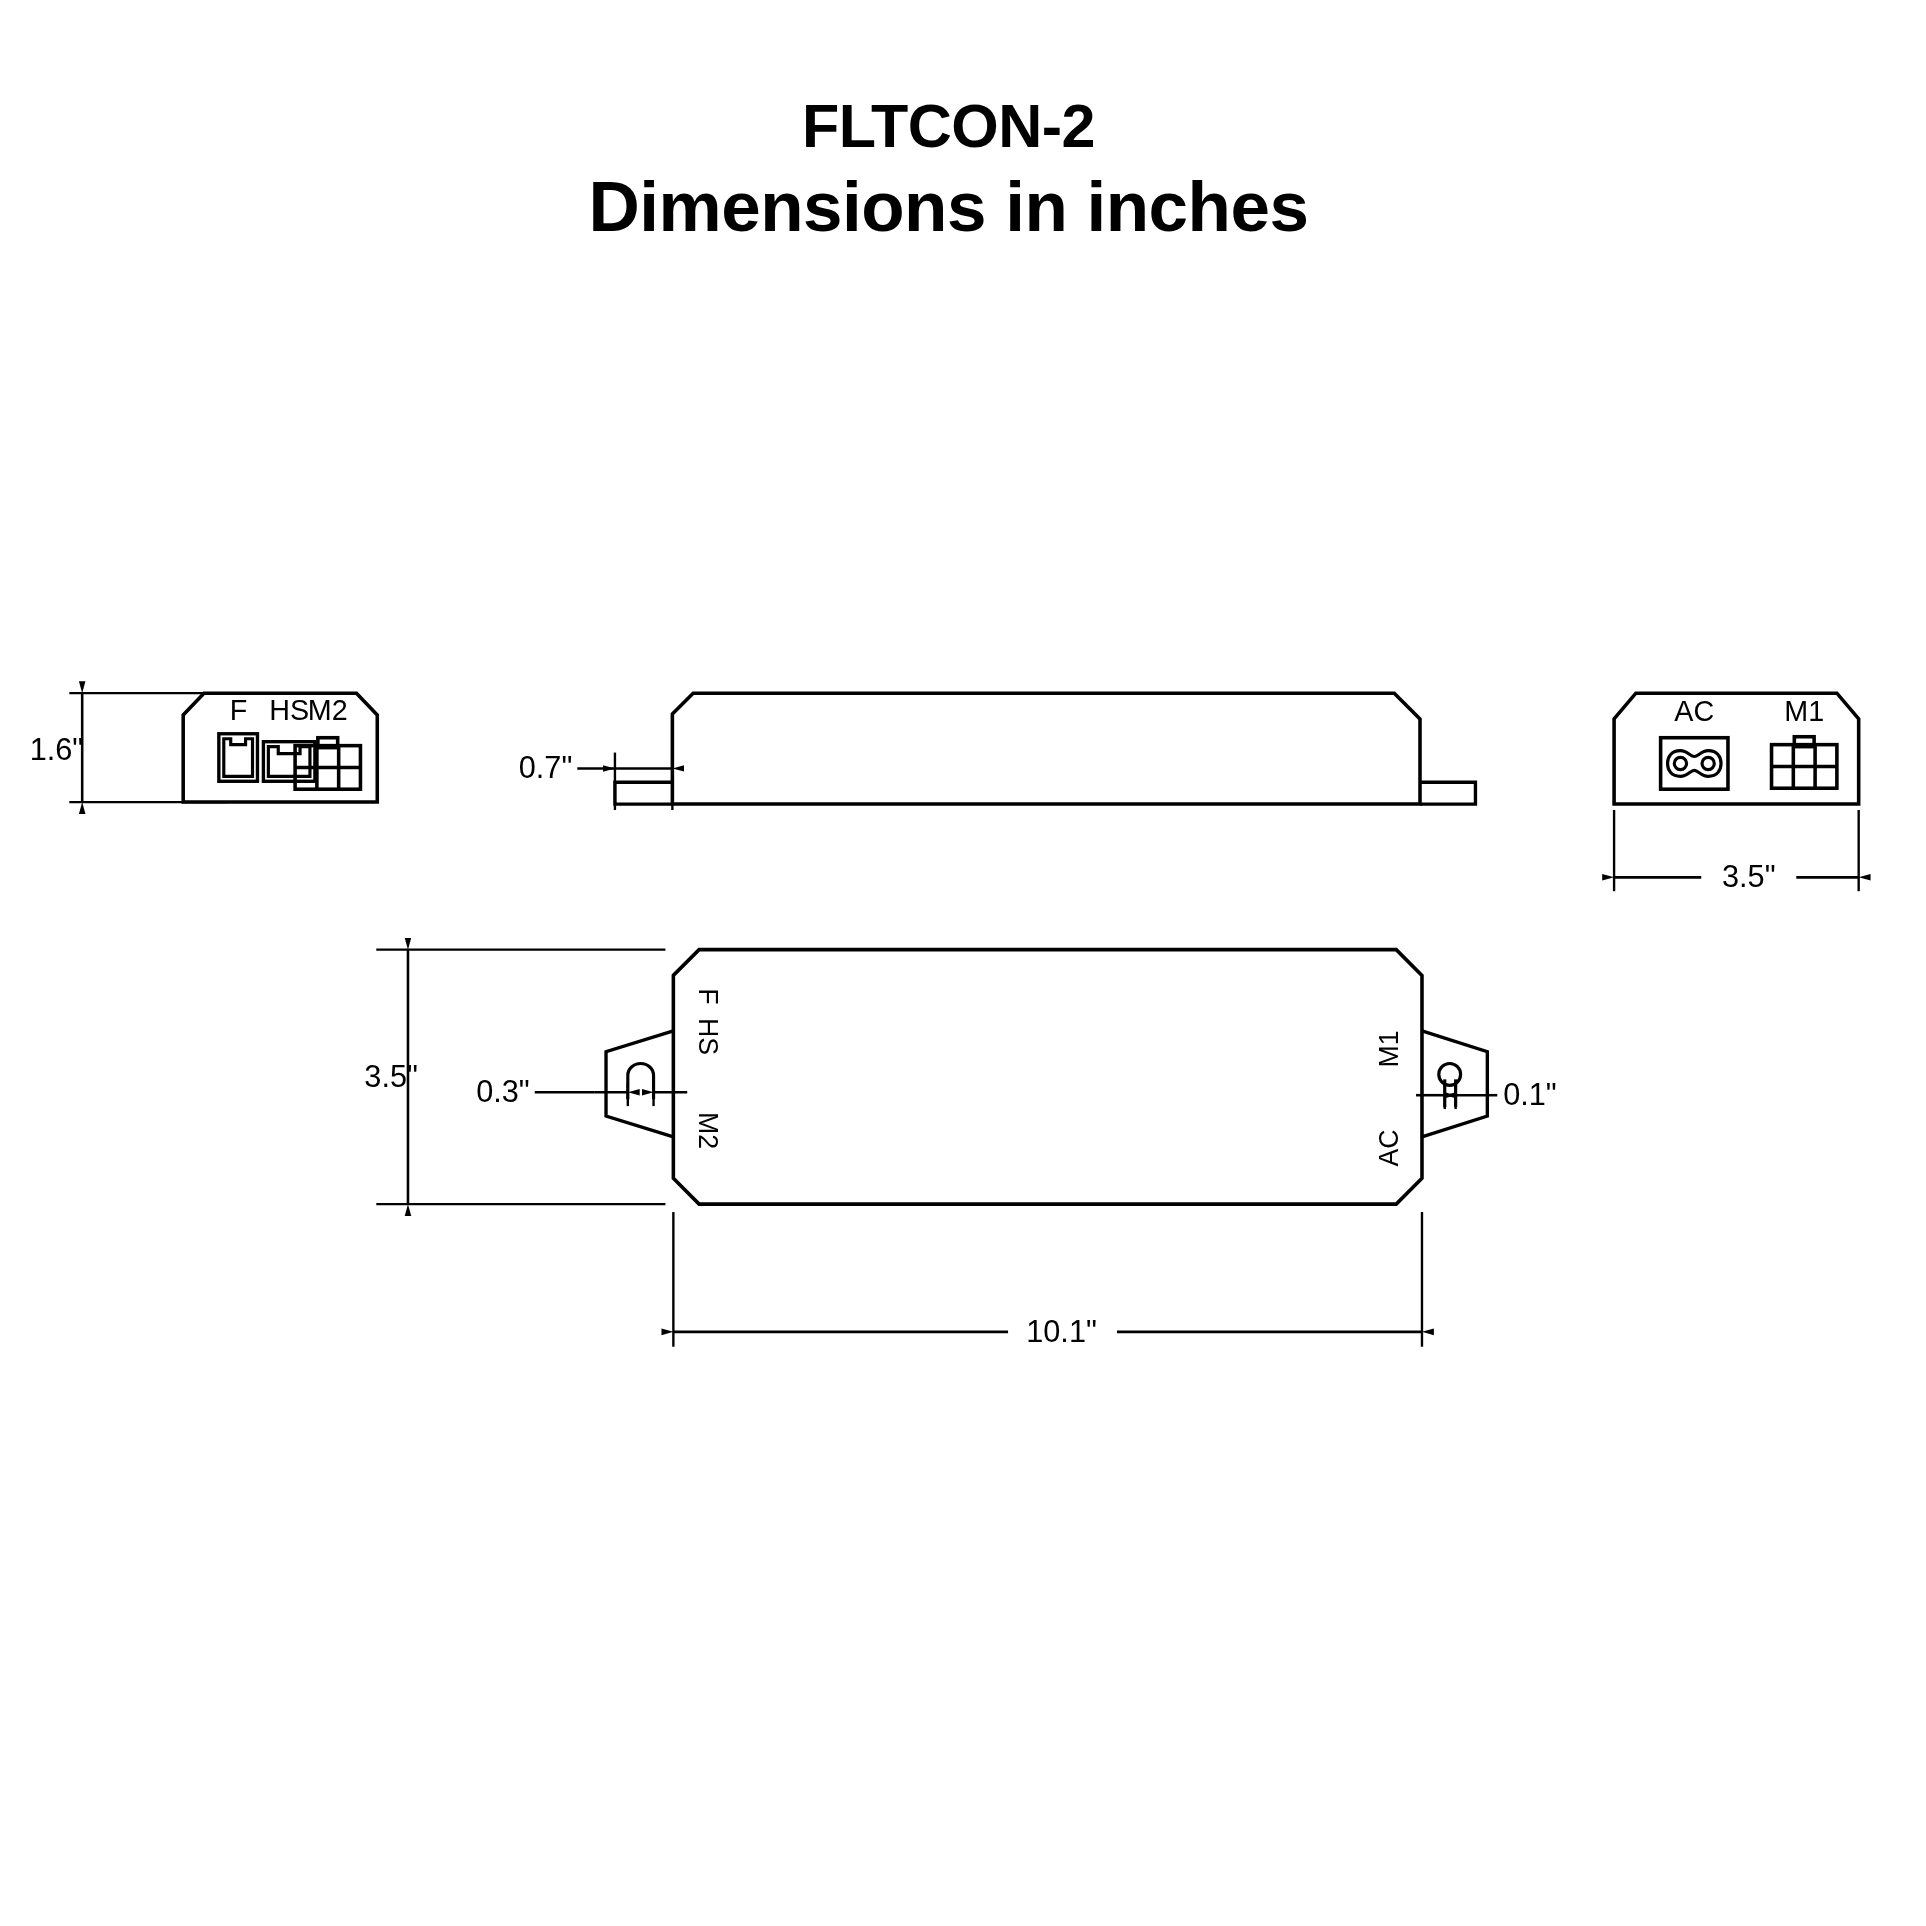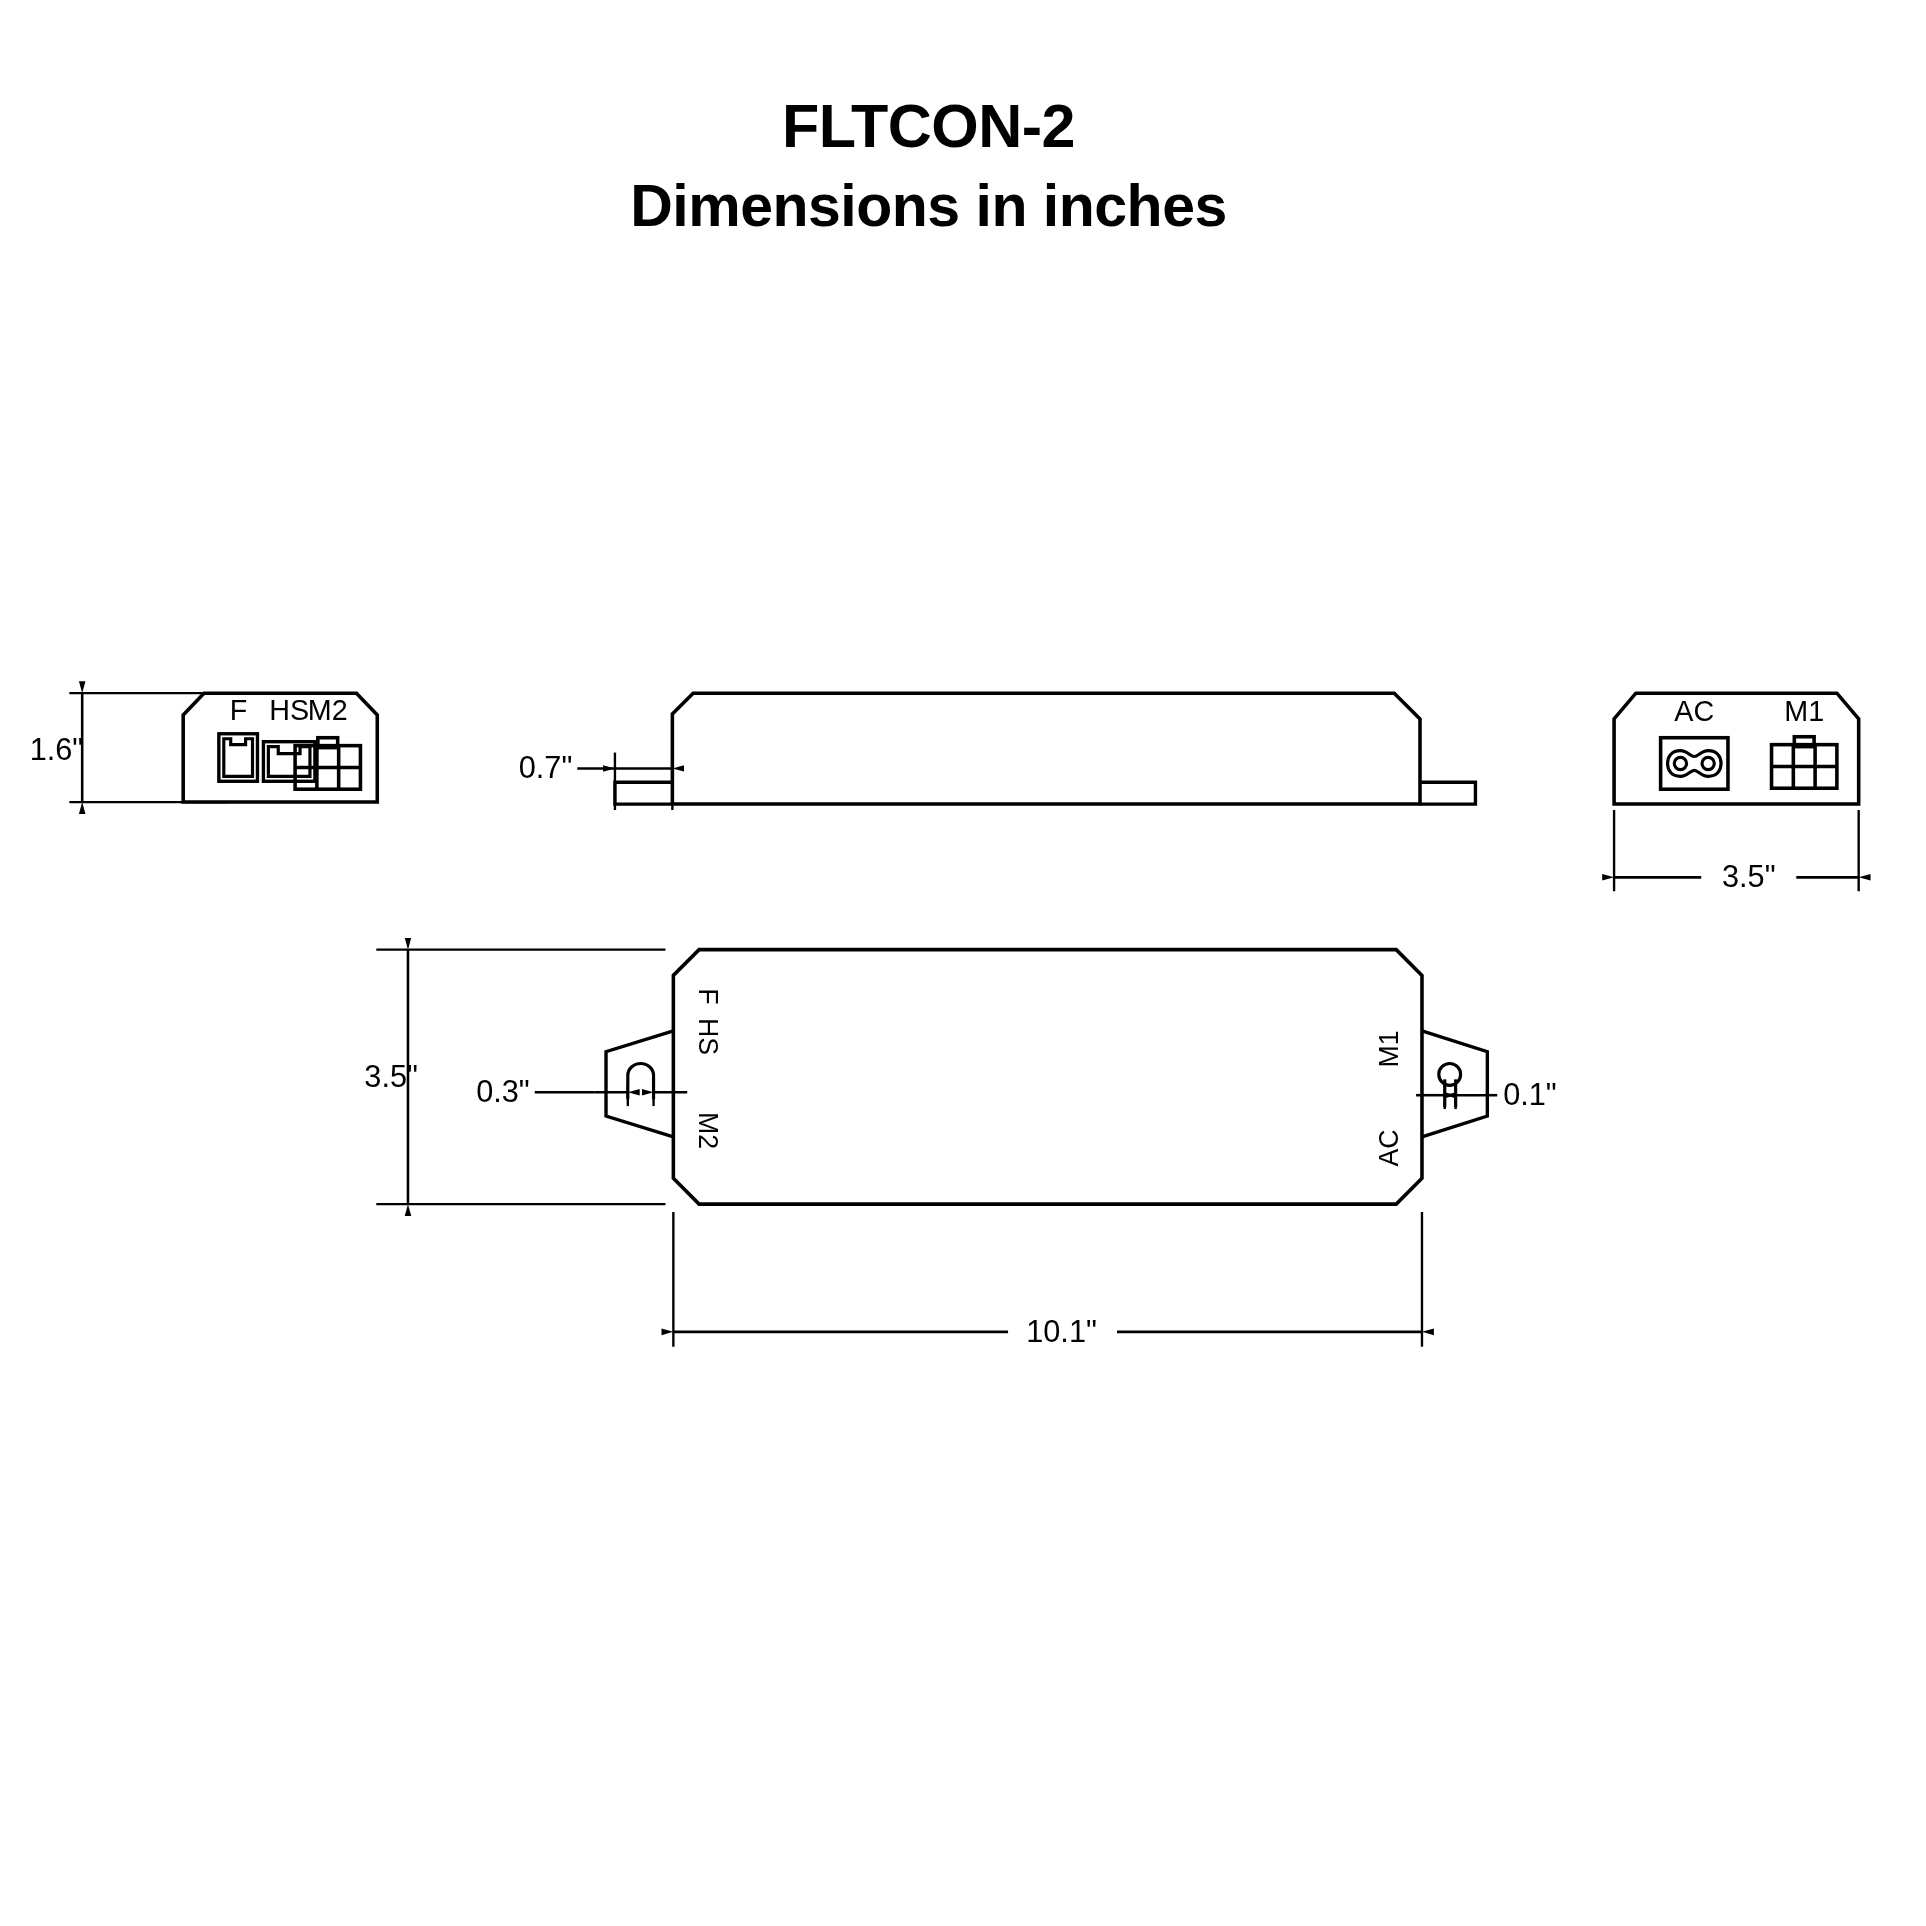--- a/index.html
+++ b/index.html
@@ -15,33 +15,34 @@
     background: #ffffff;
     font-family: "Liberation Sans", sans-serif;
     overflow: hidden;
   }
   #title-block {
     position: absolute;
     left: 0;
     top: 89px;
     width: 1857px;
     text-align: center;
+    padding-left: 20px;
   }
   .title-line {
     font-family: "Liberation Sans", sans-serif;
     font-weight: bold;
     color: #000000;
     letter-spacing: -0.5px;
   }
   #title-main {
     font-size: 61px;
     line-height: 75px;
   }
   #title-sub {
-    font-size: 59px;
+    font-size: 71px;
     line-height: 85px;
   }
   #drawing-svg {
     position: absolute;
     left: 0;
     top: 0;
   }
   .dim-text {
     font-family: "Liberation Sans", sans-serif;
     font-size: 31px;

